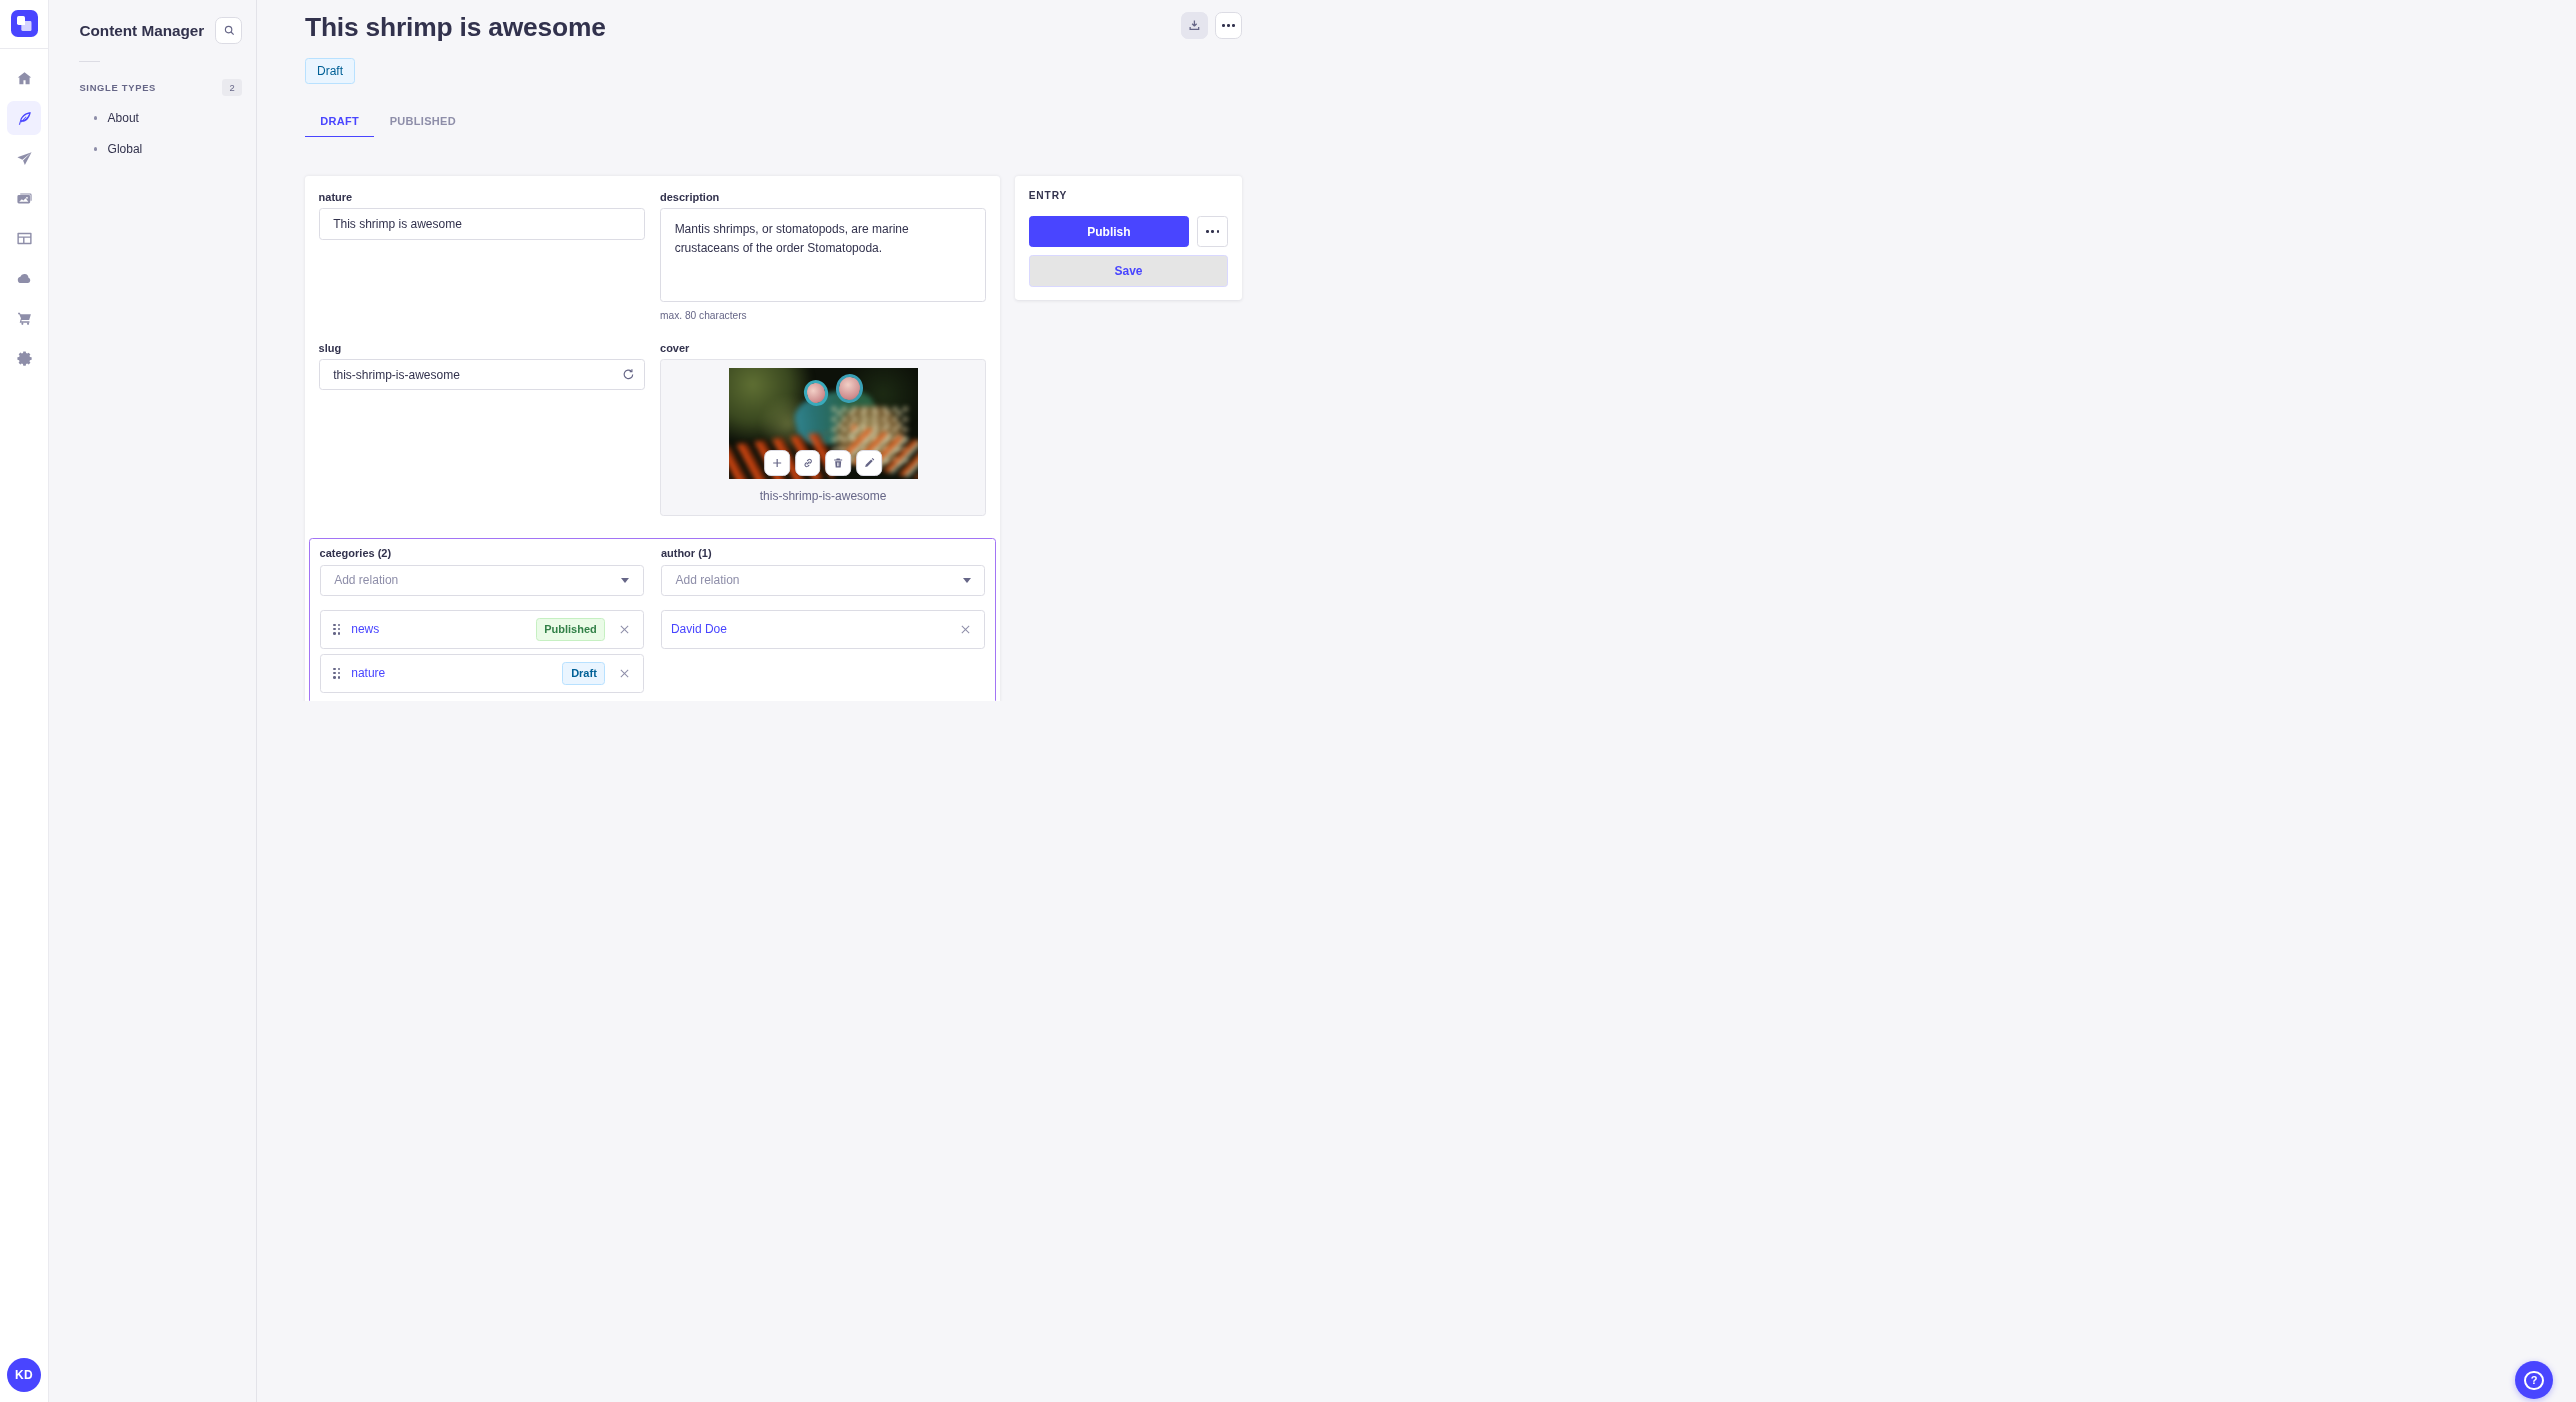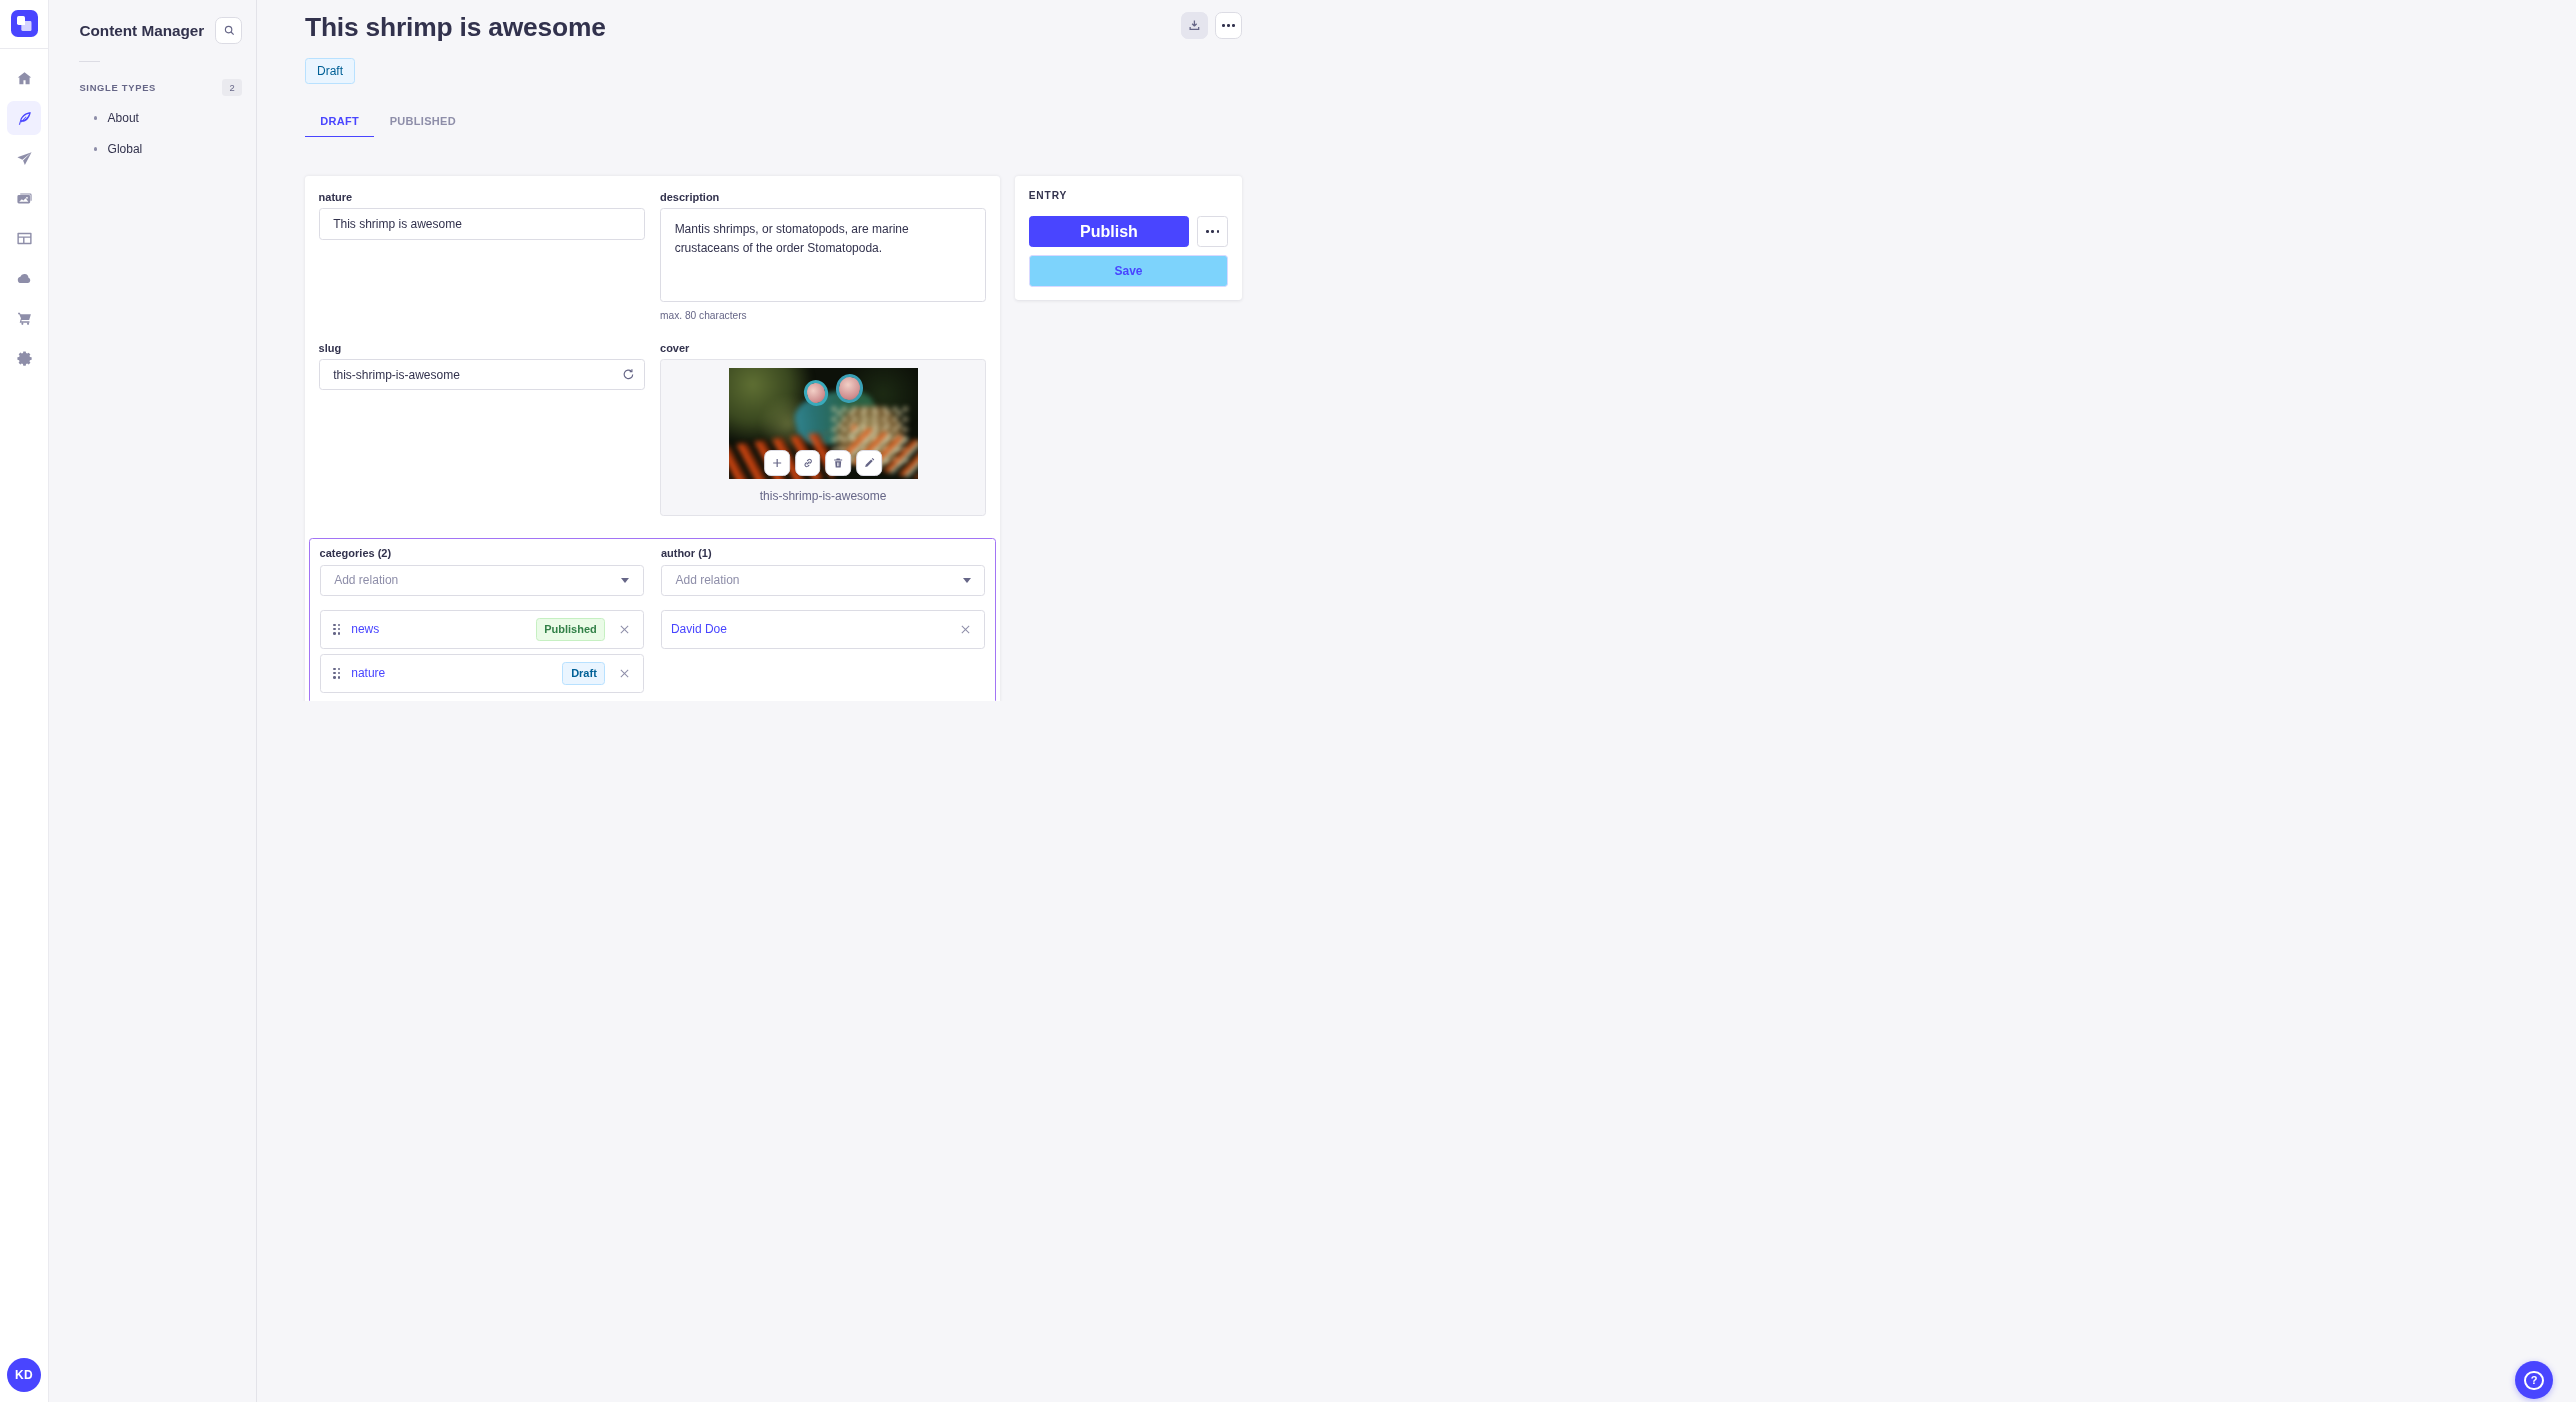--- a/index.html
+++ b/index.html
@@ -114,24 +114,24 @@
   .rel-x { border:none; background:none; color:#8e8ea9; cursor:pointer; margin-left:13.6px;
     display:flex; align-items:center; }
   .rel-x svg { width:11px; height:11px; }
 
   
   .entry-card { width:227px; background:#fff; border-radius:3.4px; box-shadow:0 0.9px 3.4px rgba(33,33,52,.1);
     padding:14.5px 13.6px 13.6px; }
   .entry-title { font-size:10.2px; font-weight:bold; letter-spacing:0.9px; color:#32324d; }
   .entry-row { display:flex; gap:7.7px; margin-top:14.5px; }
   .btn-publish { flex:1; height:31.5px; background:#4945ff; border:0.9px solid #4945ff; border-radius:3.4px;
-    color:#fff; font-size:16px; font-weight:bold; cursor:pointer; font-family:inherit; }
+    color:#fff; font-size:12px; font-weight:bold; cursor:pointer; font-family:inherit; }
   .btn-more { width:31.5px; height:31.5px; background:#fff; border:0.9px solid #dcdce4; border-radius:3.4px;
     cursor:pointer; display:flex; align-items:center; justify-content:center; }
-  .btn-save { width:100%; height:31.5px; margin-top:7.7px; background:#7dd3fc; border:0.9px solid #d9d8ff;
+  .btn-save { width:100%; height:31.5px; margin-top:7.7px; background:#e5e5e5; border:0.9px solid #d9d8ff;
     border-radius:3.4px; color:#4945ff; font-size:12px; font-weight:bold; cursor:pointer; font-family:inherit; }
 
   
   .help-fab { position:fixed; right:23px; bottom:2.6px; width:38px; height:38px; border-radius:50%;
     background:#4945ff; border:none; color:#fff; cursor:pointer; display:flex; align-items:center;
     justify-content:center; box-shadow:0 1.7px 6.8px rgba(73,69,255,.35); }
   .help-ring { width:19.6px; height:19.6px; border:2.1px solid #fff; border-radius:50%; display:flex;
     align-items:center; justify-content:center; font-size:11px; font-weight:bold; color:#fff; }
 </style>
 </head>

